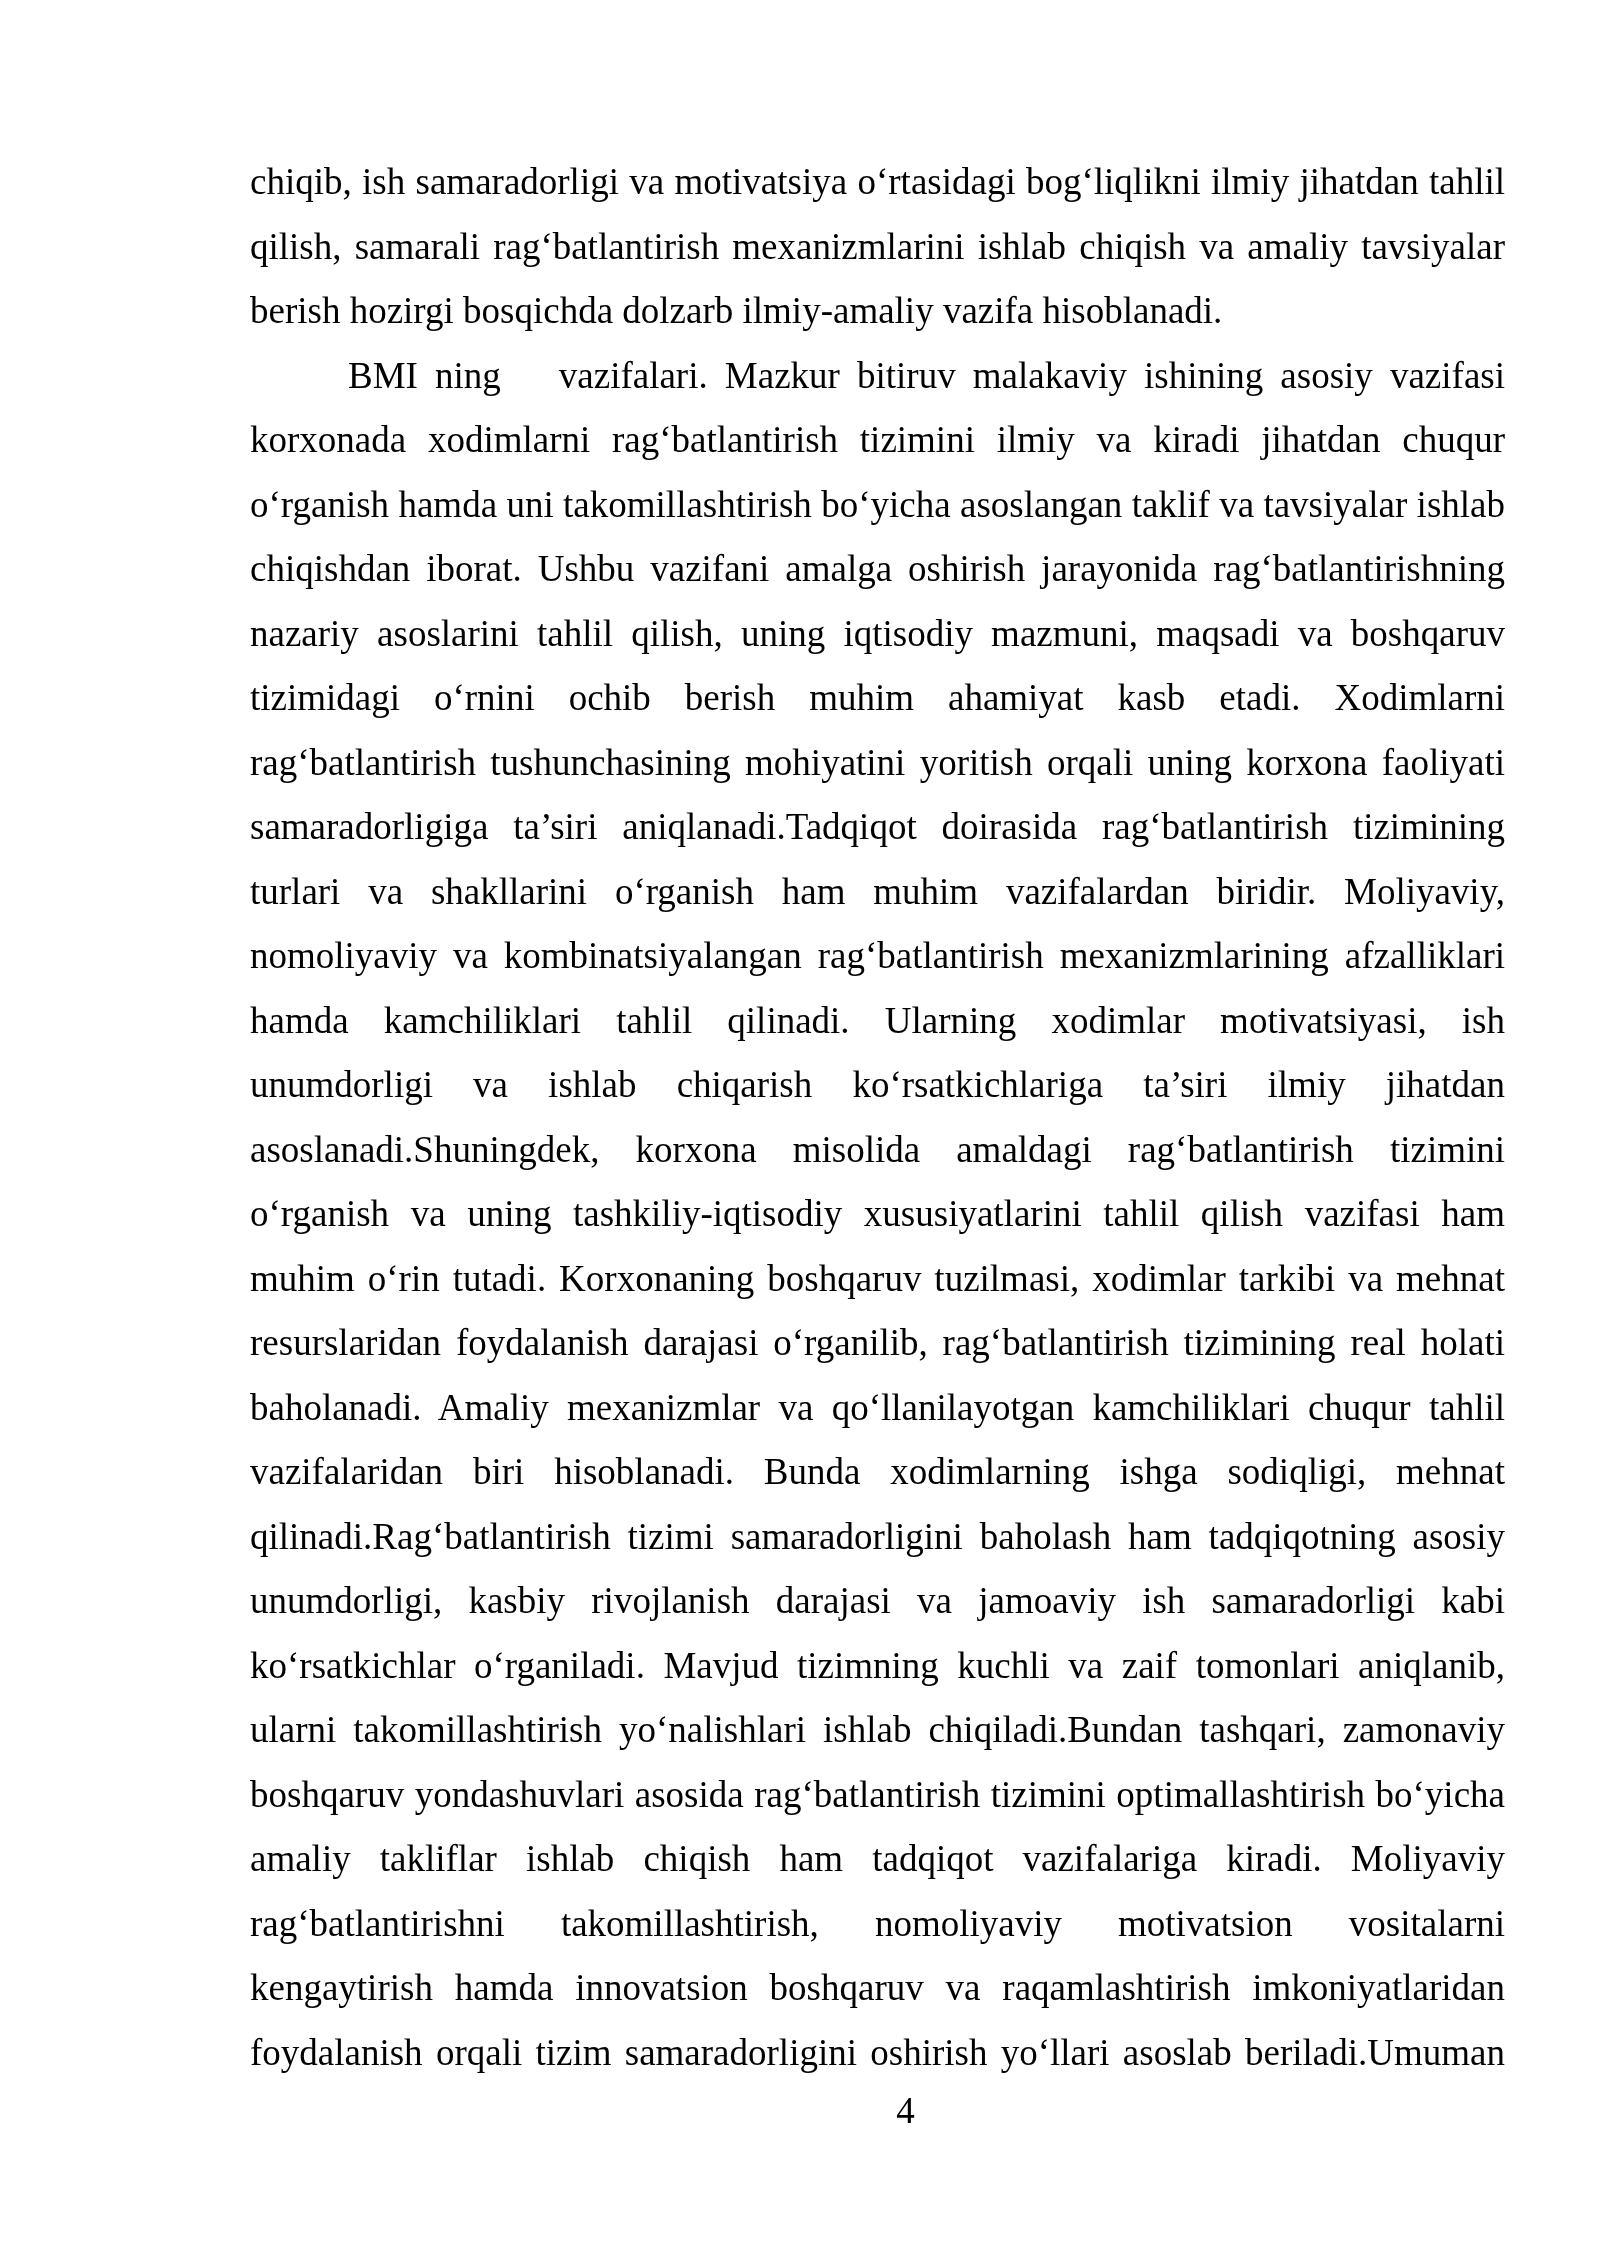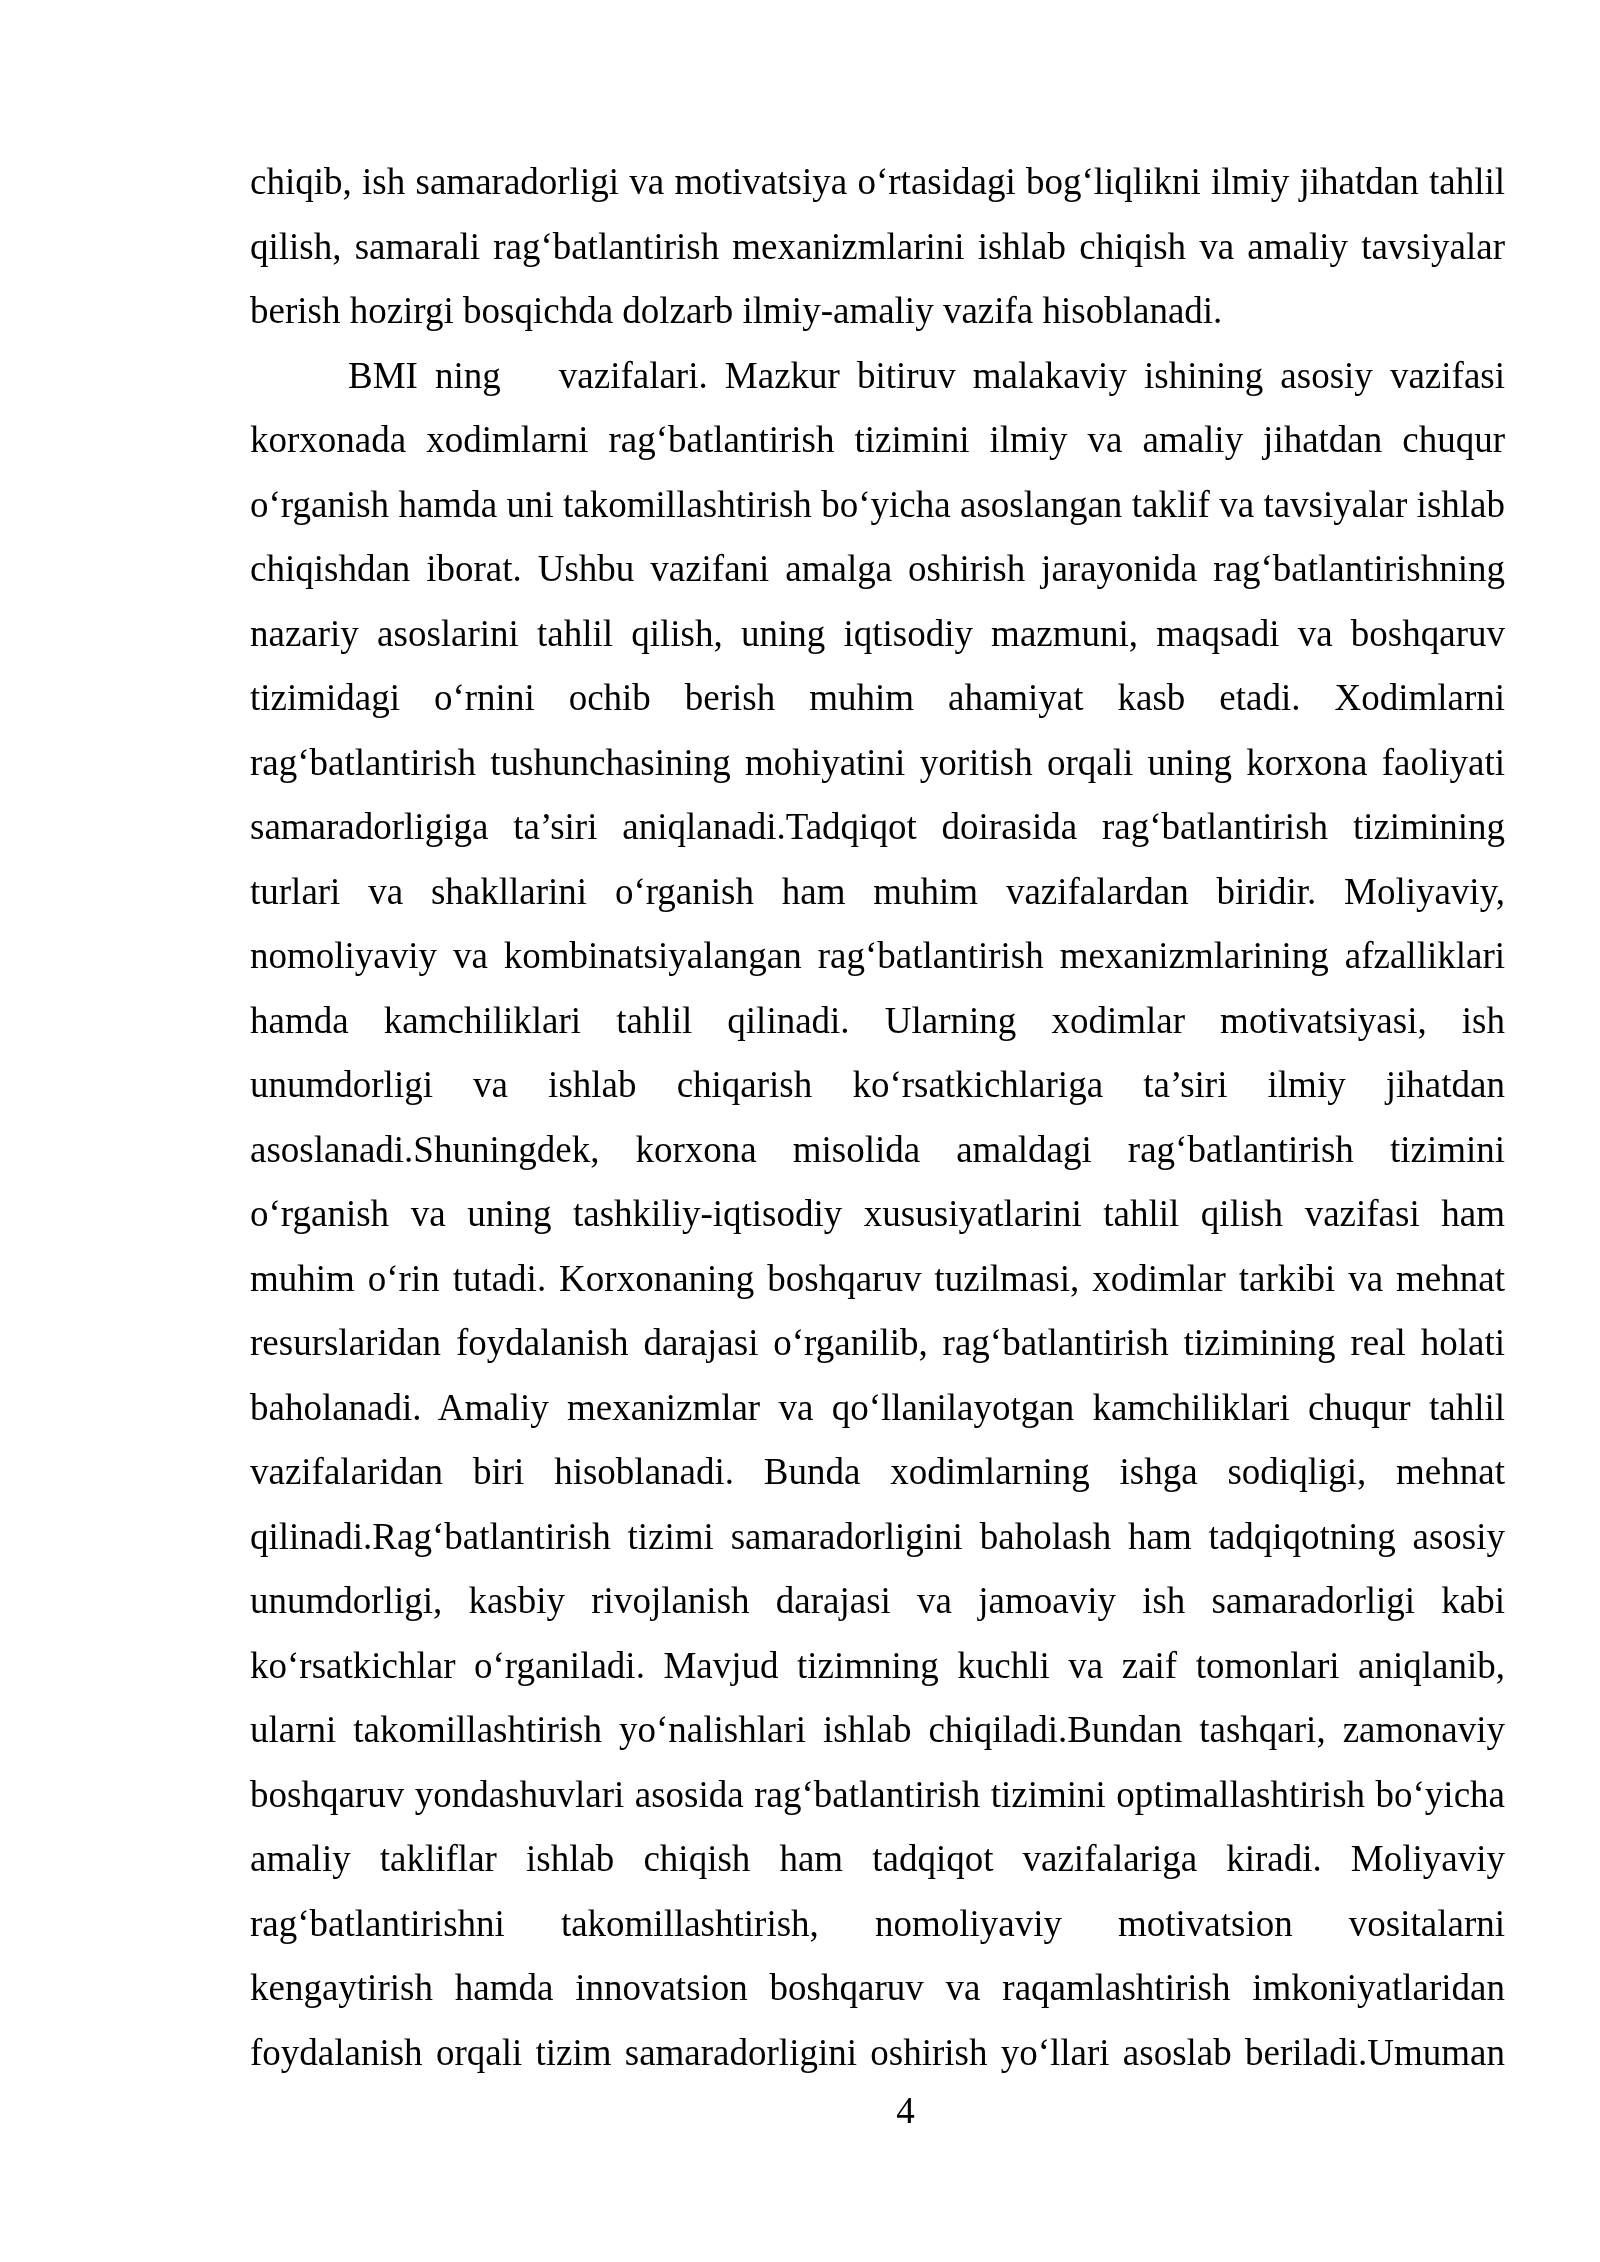--- a/index.html
+++ b/index.html
@@ -64,21 +64,21 @@
   <div class="textblock">
 
     <div>
       <div class="line">chiqib, ish samaradorligi va motivatsiya oʻrtasidagi bogʻliqlikni ilmiy jihatdan tahlil</div>
       <div class="line">qilish, samarali ragʻbatlantirish mexanizmlarini ishlab chiqish va amaliy tavsiyalar</div>
       <div class="line last-left">berish hozirgi bosqichda dolzarb ilmiy-amaliy vazifa hisoblanadi.</div>
     </div>
 
     <div>
       <div class="line indent"><span class="b">BMI ning</span><span class="tabgap"></span><span class="b">vazifalari.</span><span> Mazkur bitiruv malakaviy ishining asosiy vazifasi</span></div>
-      <div class="line">korxonada xodimlarni ragʻbatlantirish tizimini ilmiy va amaliy jihatdan chuqur</div>
+      <div class="line">korxonada xodimlarni ragʻbatlantirish tizimini ilmiy va kiradi jihatdan chuqur</div>
       <div class="line">oʻrganish hamda uni takomillashtirish boʻyicha asoslangan taklif va tavsiyalar ishlab</div>
       <div class="line">chiqishdan iborat. Ushbu vazifani amalga oshirish jarayonida ragʻbatlantirishning</div>
       <div class="line">nazariy asoslarini tahlil qilish, uning iqtisodiy mazmuni, maqsadi va boshqaruv</div>
       <div class="line">tizimidagi oʻrnini ochib berish muhim ahamiyat kasb etadi. Xodimlarni</div>
       <div class="line">ragʻbatlantirish tushunchasining mohiyatini yoritish orqali uning korxona faoliyati</div>
       <div class="line">samaradorligiga ta’siri aniqlanadi.Tadqiqot doirasida ragʻbatlantirish tizimining</div>
       <div class="line">turlari va shakllarini oʻrganish ham muhim vazifalardan biridir. Moliyaviy,</div>
       <div class="line">nomoliyaviy va kombinatsiyalangan ragʻbatlantirish mexanizmlarining afzalliklari</div>
       <div class="line">hamda kamchiliklari tahlil qilinadi. Ularning xodimlar motivatsiyasi, ish</div>
       <div class="line">unumdorligi va ishlab chiqarish koʻrsatkichlariga ta’siri ilmiy jihatdan</div>

